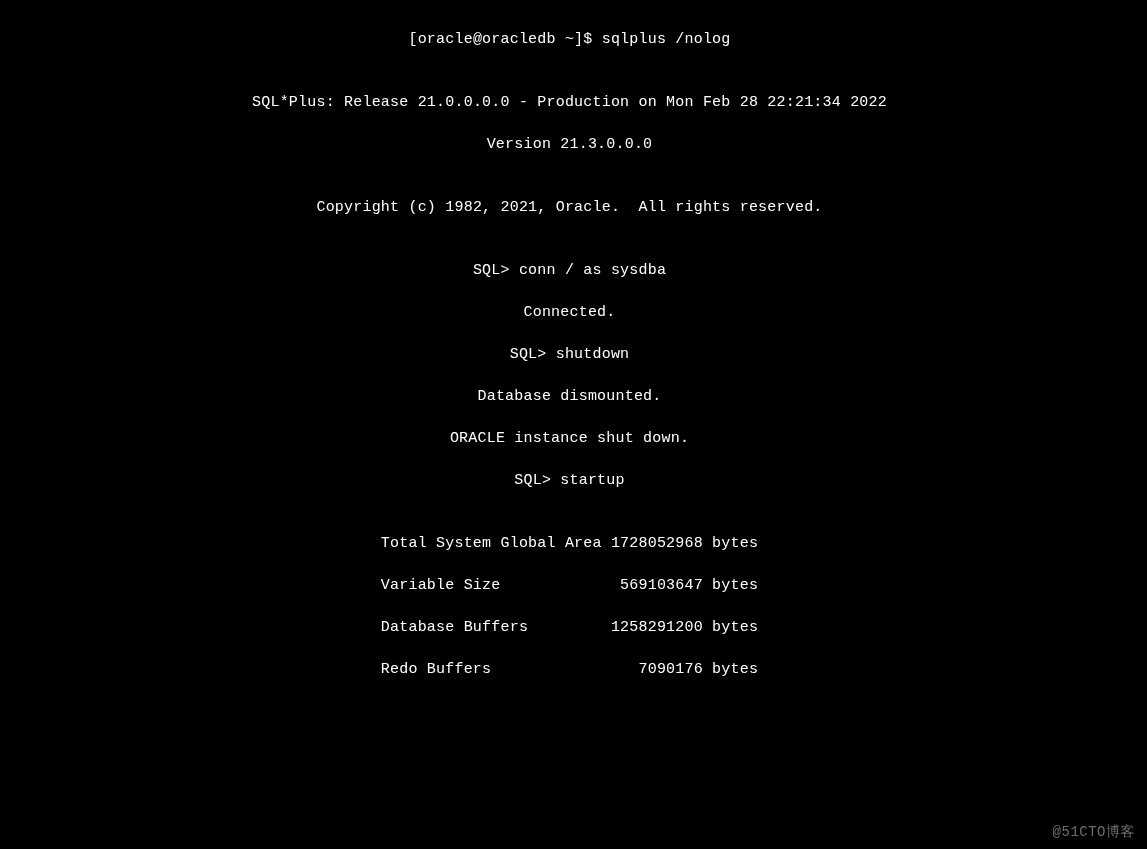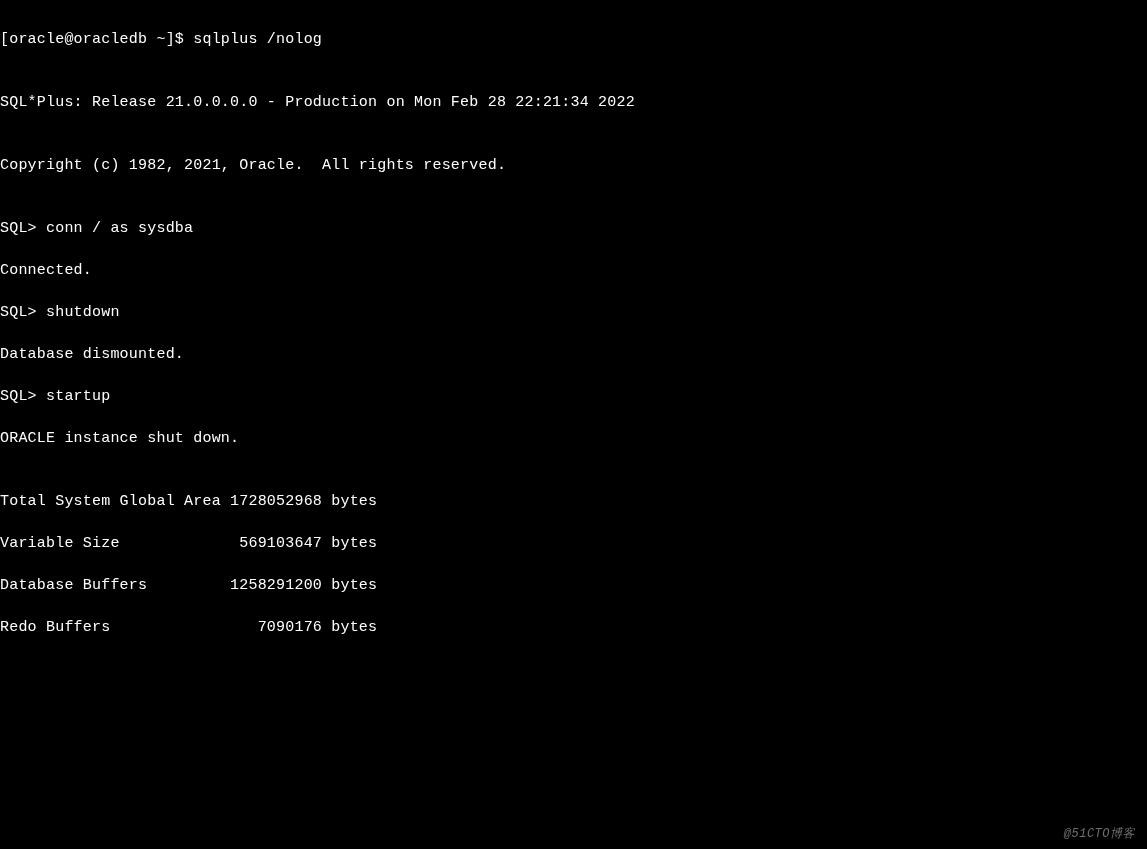--- a/index.html
+++ b/index.html
@@ -18,47 +18,48 @@
       height: 849px;
       overflow: hidden;
       position: relative;
     }
     .terminal {
       white-space: pre;
       letter-spacing: 0.2px;
     }
     .line {
       display: block;
+      text-align: center;
     }
     .watermark {
       position: absolute;
       bottom: 6px;
       right: 12px;
       color: #6e6e6e;
-      font-size: 12px;
+      font-size: 14px;
       letter-spacing: 0.5px;
-      font-style: italic;
     }
   </style>
 </head>
 <body>
 
 <div class="terminal">
 <span class="line">[oracle@oracledb ~]$ sqlplus /nolog</span>
 <span class="line"></span>
 <span class="line">SQL*Plus: Release 21.0.0.0.0 - Production on Mon Feb 28 22:21:34 2022</span>
+<span class="line">Version 21.3.0.0.0</span>
 <span class="line"></span>
 <span class="line">Copyright (c) 1982, 2021, Oracle.  All rights reserved.</span>
 <span class="line"></span>
 <span class="line">SQL&gt; conn / as sysdba</span>
 <span class="line">Connected.</span>
 <span class="line">SQL&gt; shutdown</span>
 <span class="line">Database dismounted.</span>
+<span class="line">ORACLE instance shut down.</span>
 <span class="line">SQL&gt; startup</span>
-<span class="line">ORACLE instance shut down.</span>
 <span class="line"></span>
 <span class="line">Total System Global Area 1728052968 bytes</span>
 <span class="line">Variable Size             569103647 bytes</span>
 <span class="line">Database Buffers         1258291200 bytes</span>
 <span class="line">Redo Buffers                7090176 bytes</span>
 
 
 <span class="line"></span>
 
 

